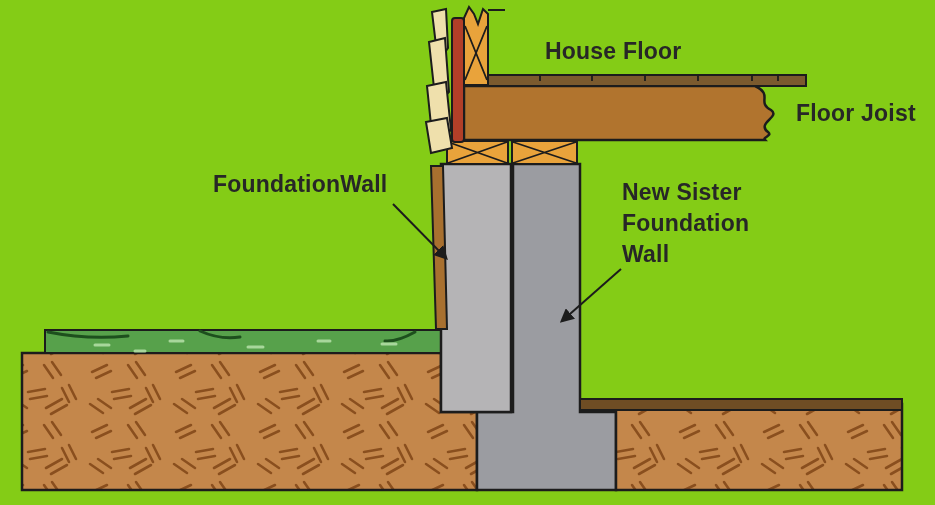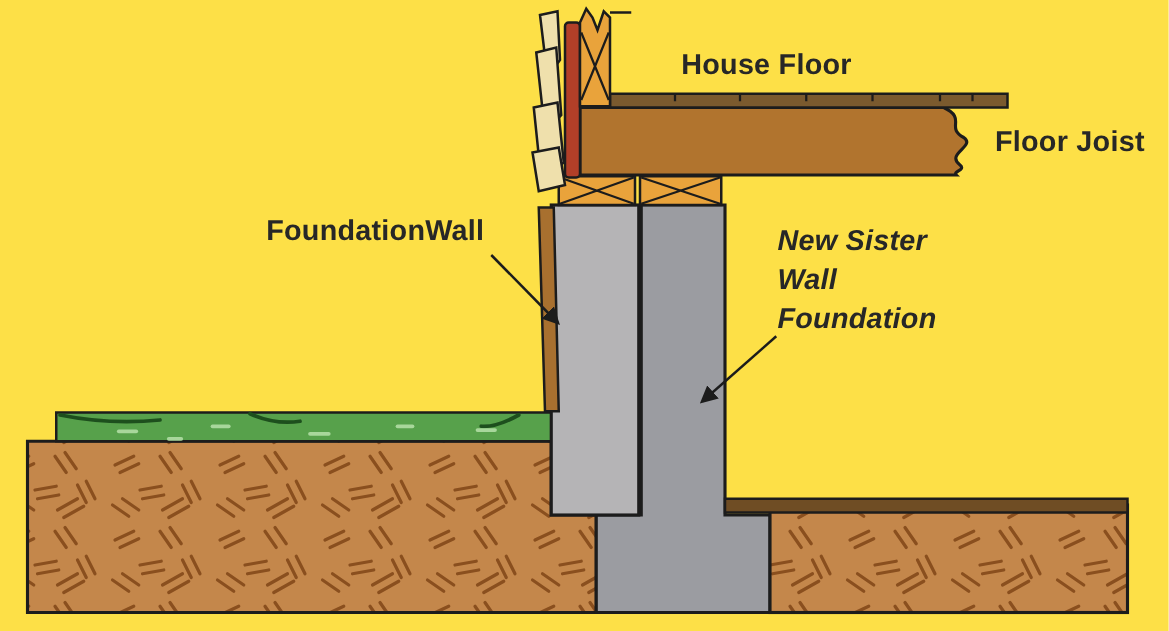--- a/index.html
+++ b/index.html
@@ -1,29 +1,29 @@
 <!DOCTYPE html>
 <html><head>
 <meta charset="utf-8">
 <style>
   html,body { margin:0; padding:0; background:#ffffff; }
   #stage {
-    position:relative; width:935px; height:505px; background:#fde047;
+    position:relative; width:935px; height:505px; background:#84cc16;
     font-family:"Liberation Sans", sans-serif; overflow:hidden;
   }
   #scene { position:absolute; left:0; top:0; }
   .ol   { stroke:#1c1c1c; stroke-width:2.5; }
   .ol2  { stroke:#1c1c1c; stroke-width:2; }
   .thin { stroke:#1c1c1c; stroke-width:1.8; fill:none; }
   .nost { stroke:none; }
   .lbl {
     position:absolute; font-weight:700; font-size:23px; line-height:1.0;
     color:#272727; white-space:nowrap; letter-spacing:0.2px;
   }
-  .lbl-multi div { line-height:31px;font-style:italic; }
+  .lbl-multi div { line-height:31px; }
 </style>
 </head>
 <body>
 
 <div id="stage">
 
   <svg id="scene" width="935" height="505" viewBox="0 0 935 505">
     <defs>
       <pattern id="soilHatch" width="84" height="60" patternUnits="userSpaceOnUse">
         <g fill="none" stroke-width="2.6" stroke-linecap="round" stroke="#8a4f1e">
@@ -96,18 +96,18 @@
   </svg>
 
   <div class="lbl" style="left:545px; top:40px;">House Floor</div>
 
   <div class="lbl" style="left:213px; top:173px;">FoundationWall</div>
 
   <div class="lbl" style="left:796px; top:102px;">Floor Joist</div>
 
   <div class="lbl lbl-multi" style="left:622px; top:177px;">
     <div>New Sister</div>
+    <div>Foundation</div>
     <div>Wall</div>
-    <div>Foundation</div>
   </div>
 
 
 </div>
 
 </body></html>

